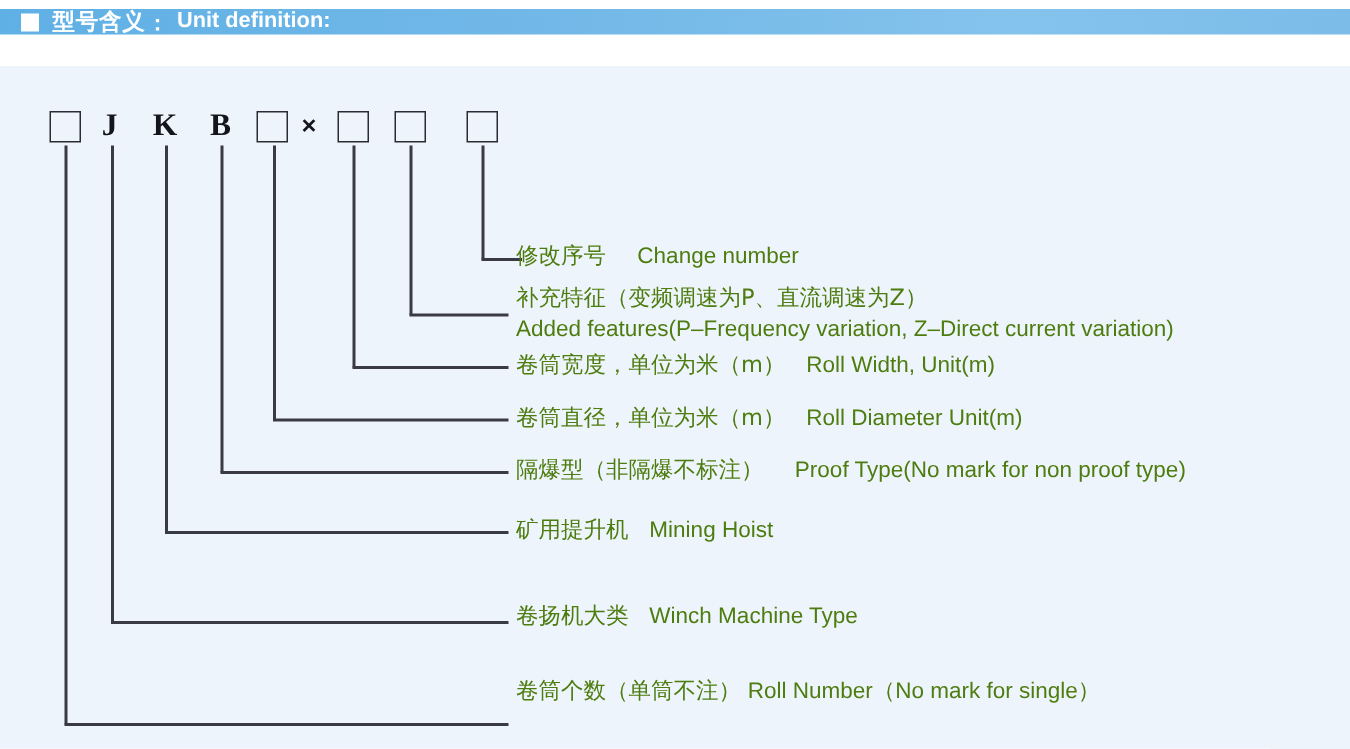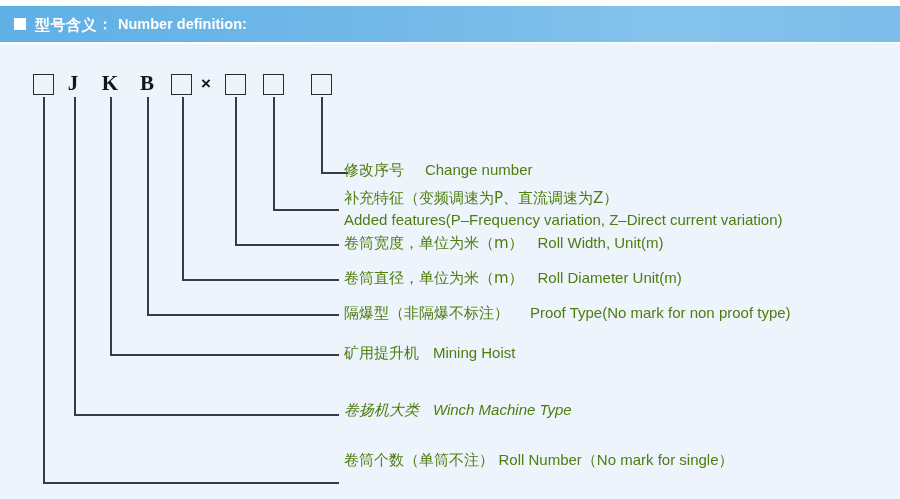--- a/index.html
+++ b/index.html
@@ -17,21 +17,21 @@
     position: relative;
     width: 900px;
     height: 499px;
     background: #ffffff;
   }
 
   
   #header-bar {
     position: absolute;
     left: 0; top: 6px;
-    width: 900px; height: 36px;
+    width: 900px; height: 17px;
     background: linear-gradient(to right, #5fb0e5 0%, #74b9e8 45%, #84c3ec 75%, #7bbce9 100%);
     display: flex;
     align-items: center;
   }
   #header-square {
     width: 12px; height: 12px;
     background: #ffffff;
     margin-left: 14px;
     flex: 0 0 auto;
   }
@@ -130,21 +130,21 @@
 </style>
 </head>
 <body>
 
 <div id="page">
 
   <div id="header-bar">
     <div id="header-square"></div>
     <span id="header-title-cn">型号含义</span>
     <span id="header-colon">：</span>
-    <span id="header-title-en">Number definition:</span>
+    <span id="header-title-en">Unit definition:</span>
   </div>
 
   <div id="content-panel">
 
     <div class="code-box" style="left:33px;  top:30px;"></div>
     <div class="code-letter" style="left:64px;  top:29px;">J</div>
     <div class="code-letter" style="left:101px; top:29px;">K</div>
     <div class="code-letter" style="left:138px; top:29px;">B</div>
     <div class="code-box" style="left:171px; top:30px;"></div>
     <div class="code-times" style="left:199px; top:29px;">×</div>
@@ -204,21 +204,21 @@
       <span class="gap-sm"></span>
       <span class="en">Roll Diameter Unit(m)</span>
     </div>
 
     <div class="label" style="left:344px; top:300px;">
       <span class="cn">矿用提升机</span>
       <span class="gap-sm"></span>
       <span class="en">Mining Hoist</span>
     </div>
 
-    <div class="label" style="left:344px; top:357px;font-style:italic;">
+    <div class="label" style="left:344px; top:357px;">
       <span class="cn">卷扬机大类</span>
       <span class="gap-sm"></span>
       <span class="en">Winch Machine Type</span>
     </div>
 
     <div class="label" style="left:344px; top:407px;text-align:right;">
       <span class="cn">卷筒个数（单筒不注）</span>
       <span class="en">Roll Number（No mark for single）</span>
     </div>
 

